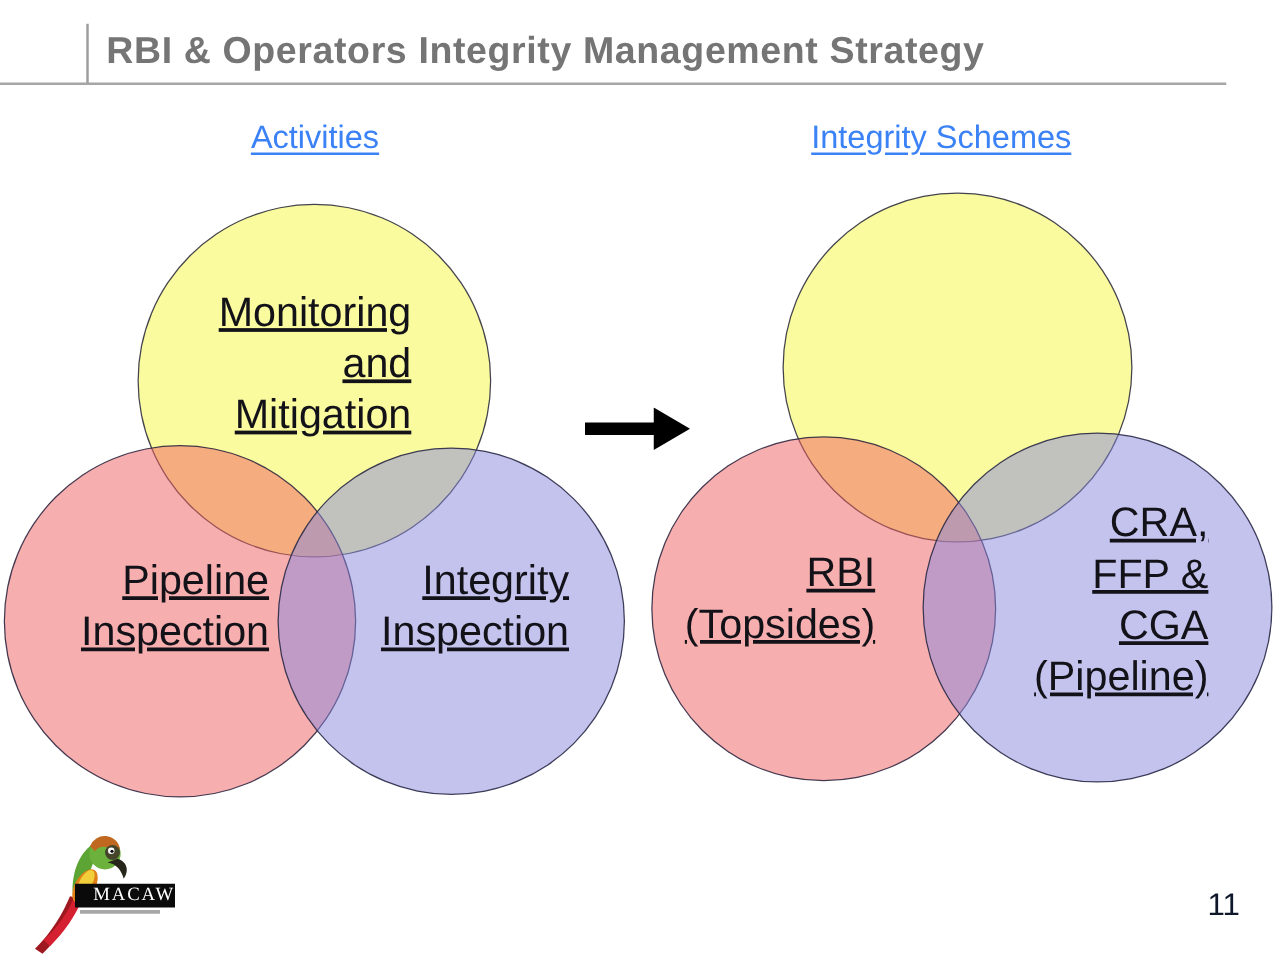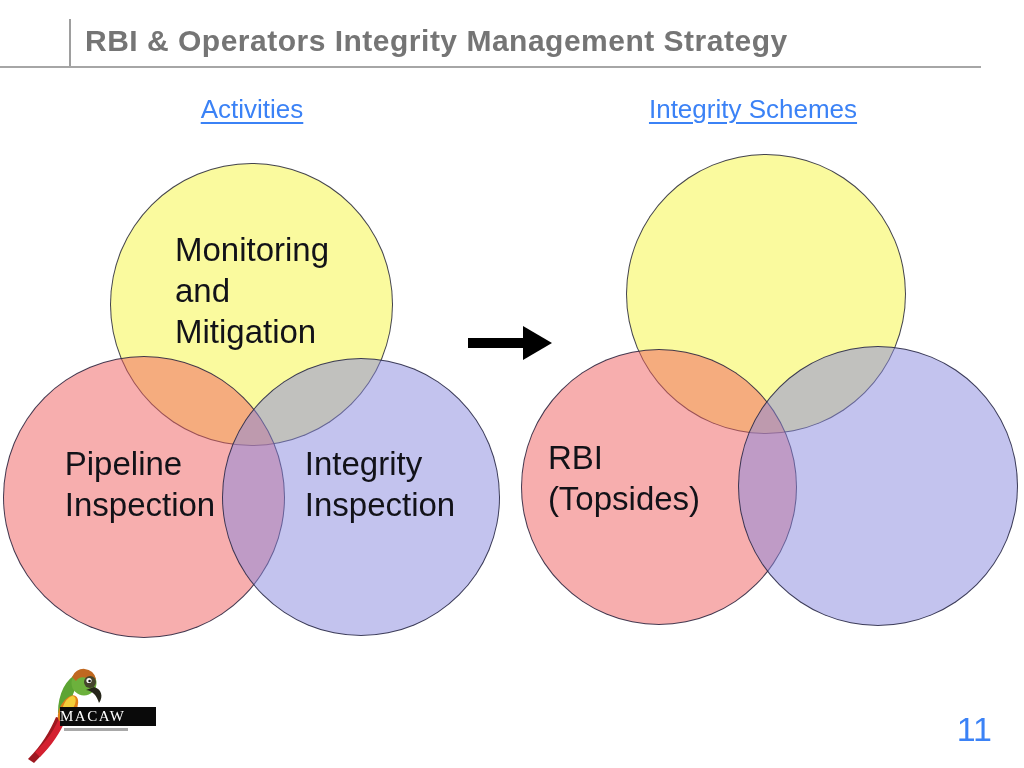--- a/index.html
+++ b/index.html
@@ -48,23 +48,24 @@
   }
   .c-yellow { background: rgba(245, 245, 61, 0.50); }
   .c-red    { background: rgba(239, 93, 93, 0.50); }
   .c-blue   { background: rgba(135, 135, 221, 0.50); }
 
   .venn-label {
     position: absolute;
     transform: translate(-50%, -50%);
     font-size: 33px; line-height: 41px;
     color: #121218;
-    text-align: left;
+    text-align: right;
     white-space: pre-line;
     z-index: 10;
+    text-decoration: underline;
   }
 
   
   #circ-monitoring { left: 110px; top: 163px; width: 283px; height: 283px; }
   #circ-topside    { left: 3px;   top: 356px; width: 282px; height: 282px; }
   #circ-pipeline   { left: 222px; top: 358px; width: 278px; height: 278px; }
   #lbl-monitoring  { left: 252px; top: 290px; }
   #lbl-topside     { left: 140px; top: 484px; }
   #lbl-pipeline    { left: 380px; top: 484px; }
 
@@ -83,37 +84,37 @@
   }
 
   
   .macaw-logo {
     position: absolute; left: 20px; top: 663px;
     width: 120px; height: 105px;
   }
   .macaw-logo svg { position: absolute; left: 0; top: 0; }
   .logo-wordmark {
     position: absolute; left: 40px; top: 44px;
-    width: 96px; height: 19px;
+    width: 80px; height: 19px;
     background: #0a0a0a;
     color: #ffffff;
     font-family: "Liberation Serif", serif;
     font-size: 15px; line-height: 19px;
     letter-spacing: 1.5px;
-    text-align: left;
+    text-align: right;
     z-index: 3;
   }
   .logo-tagline-bar {
     position: absolute; left: 44px; top: 65px;
     width: 64px; height: 3px; background: #a8a8a8; z-index: 3;
   }
 
   .page-number {
     position: absolute; right: 32px; top: 710px;
-    font-size: 34px; color: #3b82f6;
+    font-size: 25px; color: #0f172a;
   }
 </style>
 </head>
 <body>
 
 <div class="slide">
 
   <div class="title-vline"></div>
   <div class="slide-title">RBI &amp; Operators Integrity Management Strategy</div>
   <div class="title-hline"></div>
@@ -135,20 +136,23 @@
   <svg class="transform-arrow" viewBox="0 0 84 34" xmlns="http://www.w3.org/2000/svg">
     <rect x="0" y="12" width="58" height="10" fill="#000000"></rect>
     <polygon points="55,0 84,17 55,34" fill="#000000"></polygon>
   </svg>
 
   <div class="circle c-yellow" id="circ-corrosion"></div>
   <div class="circle c-red" id="circ-rbi"></div>
   <div class="circle c-blue" id="circ-cra"></div>
   <div class="venn-label" id="lbl-rbi">RBI
 (Topsides)</div>
+  <div class="venn-label" id="lbl-cra">CRA,
+FFP &amp; CGA
+(Pipeline)</div>
 
   <div class="macaw-logo">
     <svg width="120" height="105" viewBox="0 0 120 105" xmlns="http://www.w3.org/2000/svg">
 
       <path d="M44,56 C38,72 28,86 14,100 L8,96 C22,82 30,68 36,54 Z" fill="#9e1820"></path>
       <path d="M46,56 C40,70 32,82 20,94 L15,89 C27,78 35,66 40,53 Z" fill="#d42030"></path>
 
       <path d="M58,10 C46,16 38,30 38,50 L53,59 C48,42 52,24 65,15 Z" fill="#5ca433"></path>
 
       <g transform="rotate(30 48 46)">

